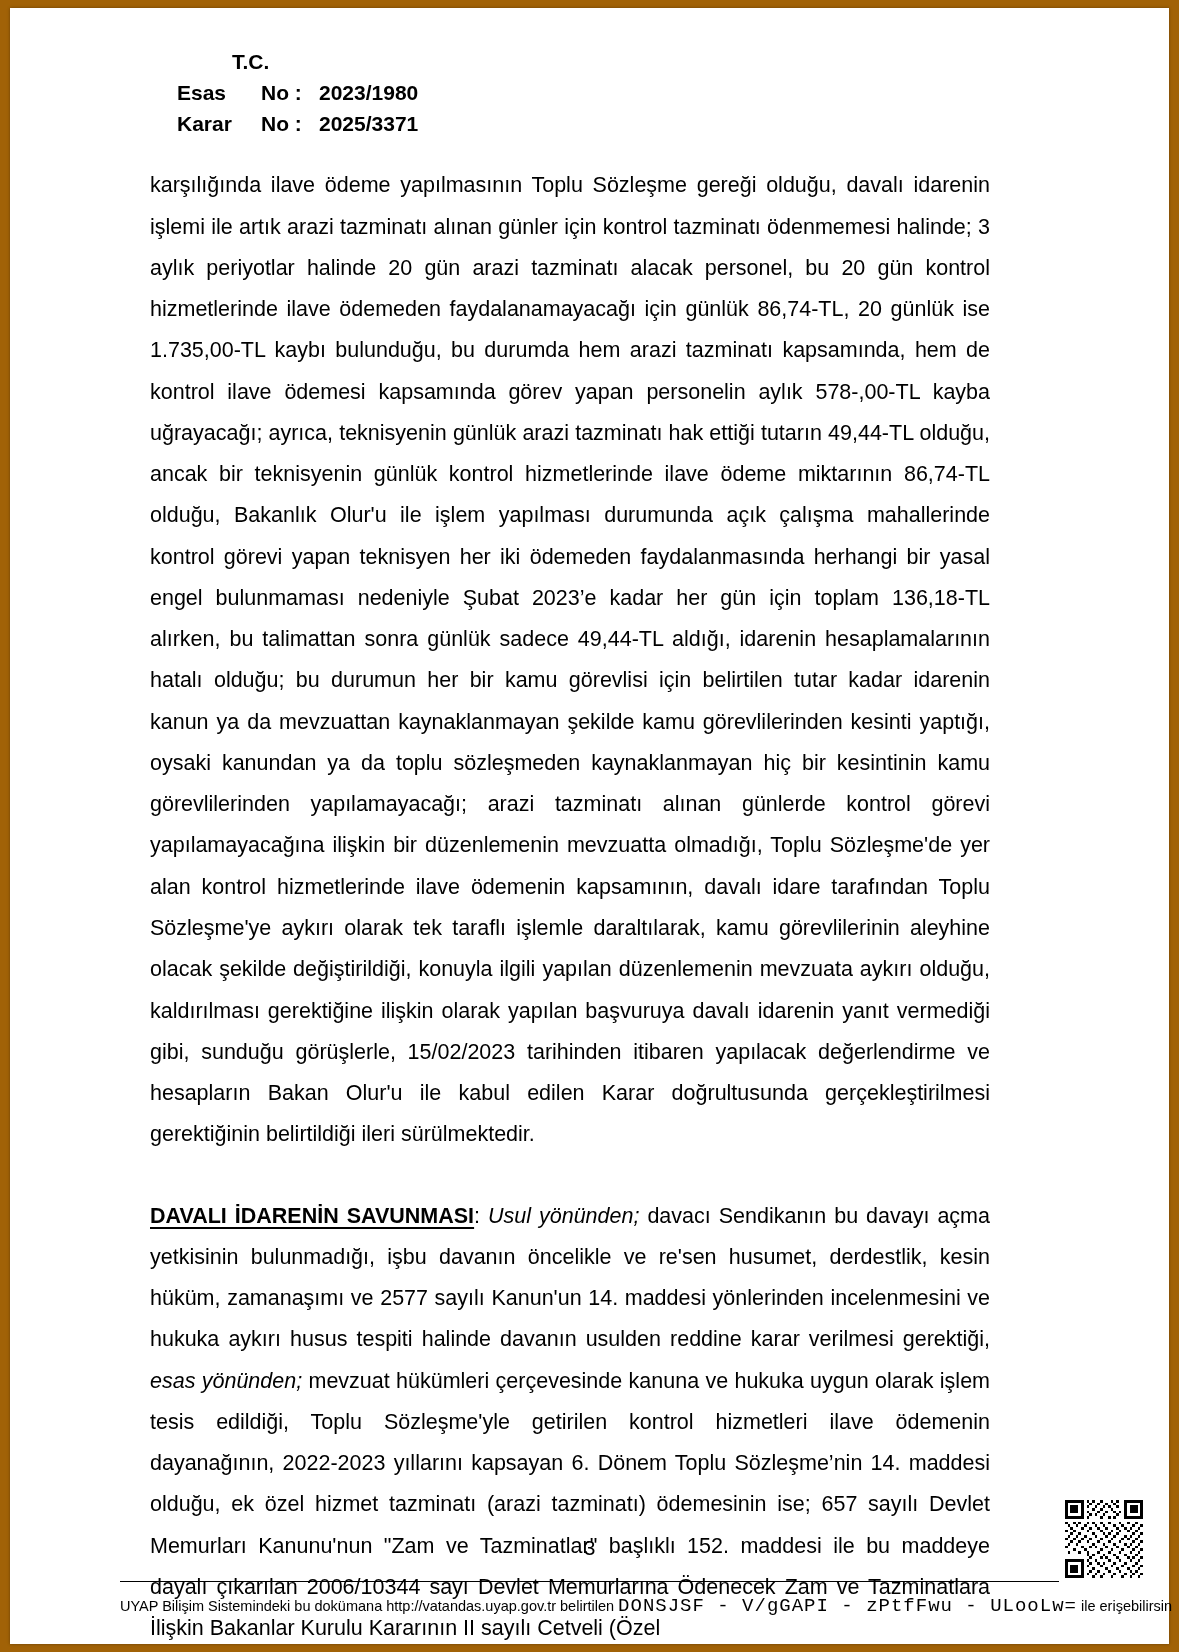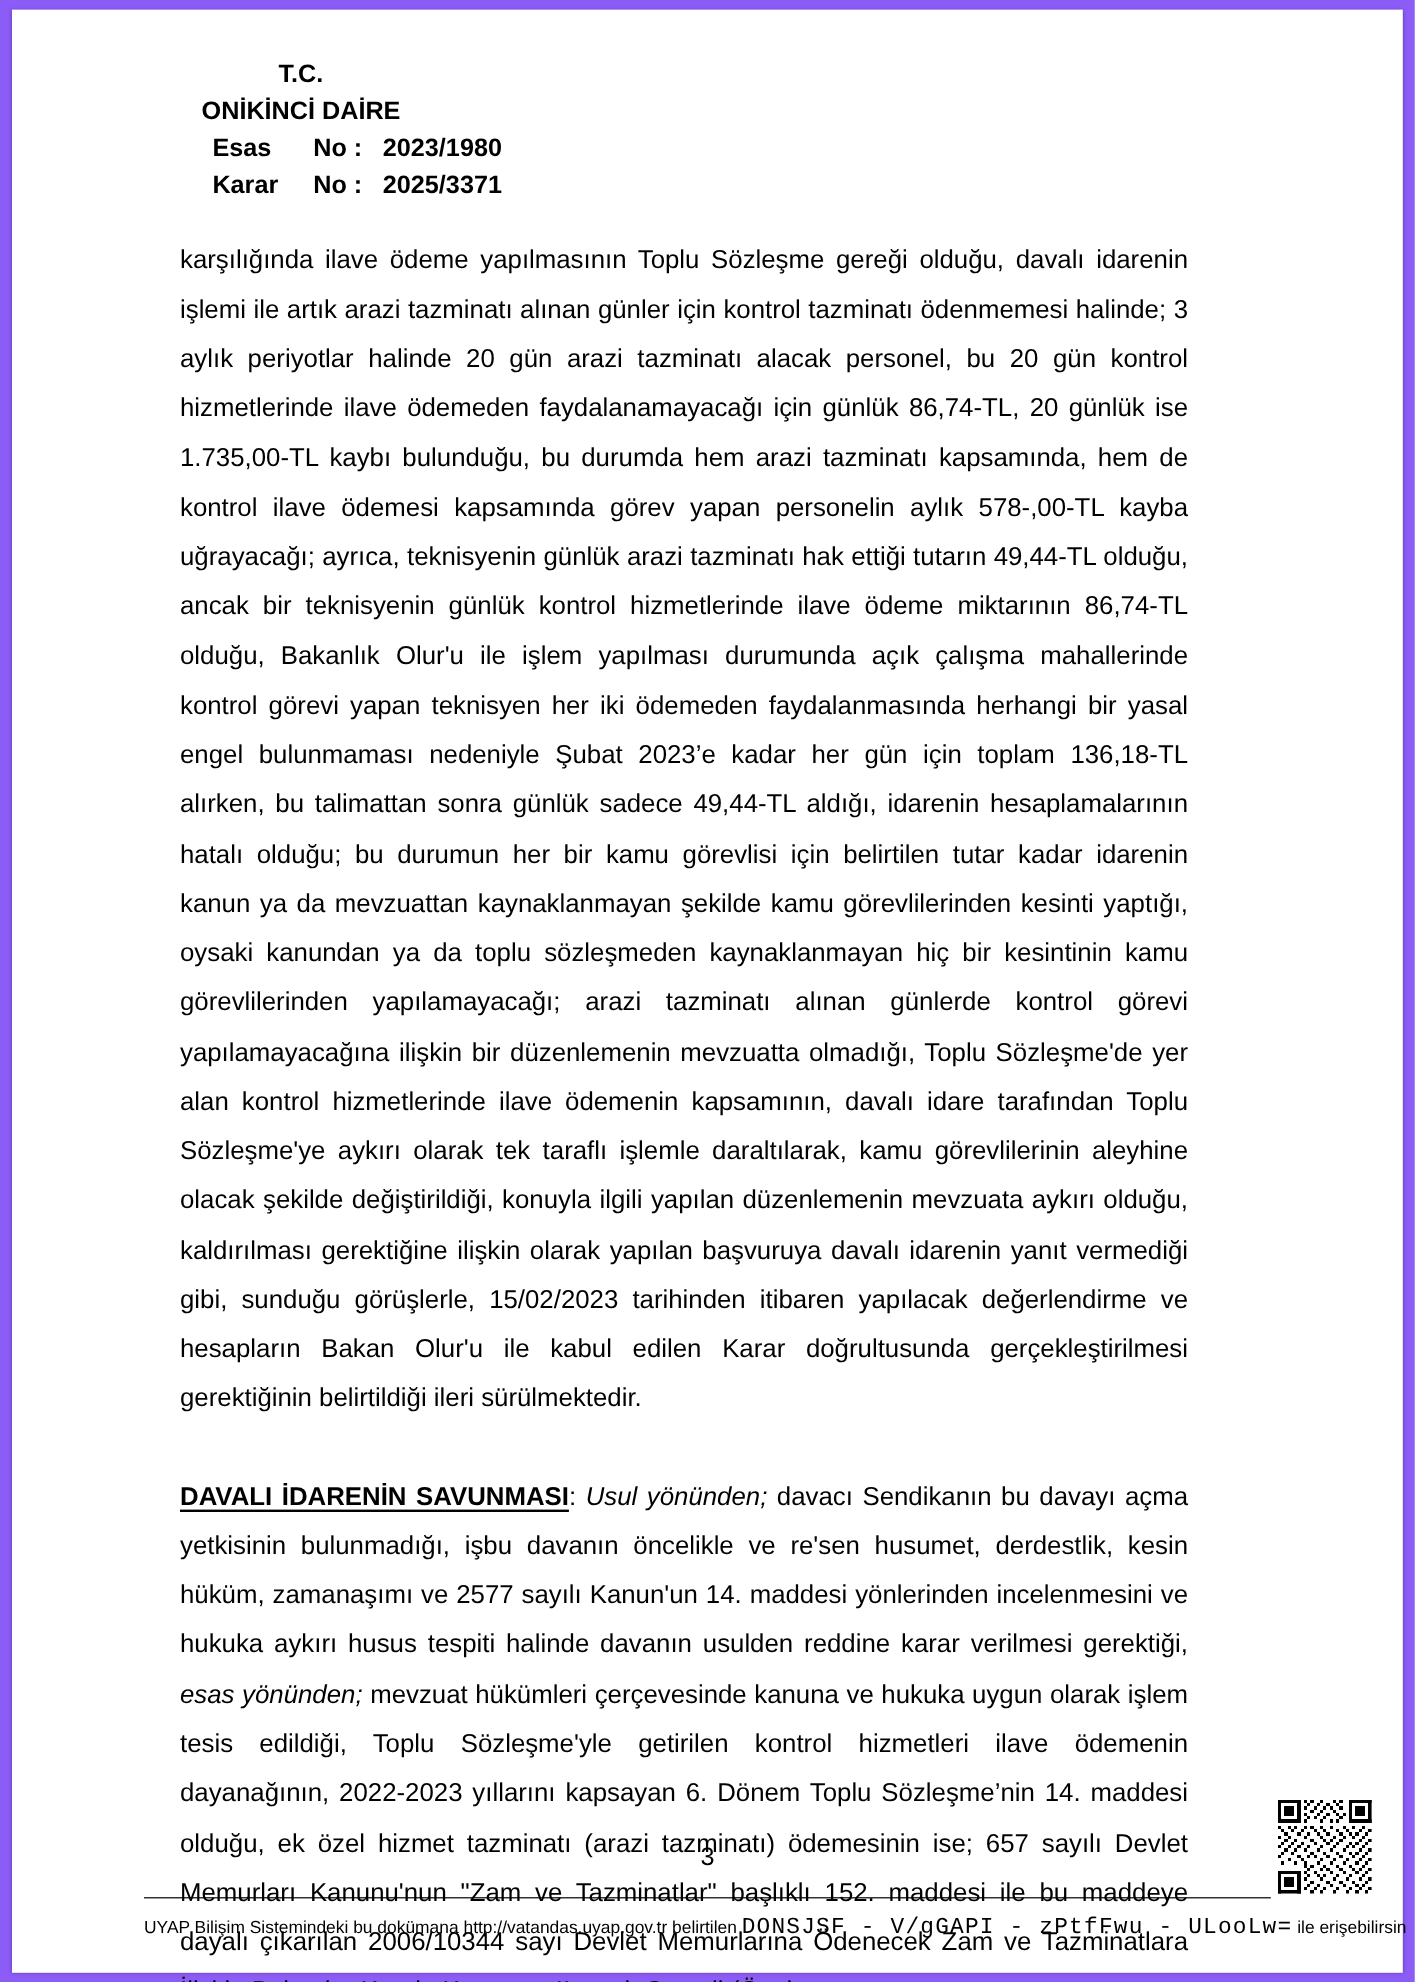--- a/index.html
+++ b/index.html
@@ -9,21 +9,21 @@
   }
   body {
     width: 1179px;
     height: 1652px;
     font-family: "Liberation Sans", sans-serif;
   }
   .page {
     position: relative;
     width: 1179px;
     height: 1652px;
-    background: #8b5cf6;
+    background: #a16207;
     box-sizing: border-box;
     overflow: hidden;
   }
   .sheet {
     position: absolute;
     left: 10px;
     top: 8px;
     width: 1159px;
     height: 1636px;
     background: #ffffff;
@@ -118,21 +118,20 @@
 </style>
 </head>
 <body>
 
 <div class="page">
   <div class="sheet">
     <div class="content">
 
       <div class="hdr">
         <div class="tc">T.C.</div>
-        <div class="daire">ONİKİNCİ DAİRE</div>
         <div class="row">
           <span class="lbl">Esas</span>
           <span class="sep">No :</span>
           <span class="val">2023/1980</span>
         </div>
         <div class="row">
           <span class="lbl">Karar</span>
           <span class="sep">No :</span>
           <span class="val">2025/3371</span>
         </div>

